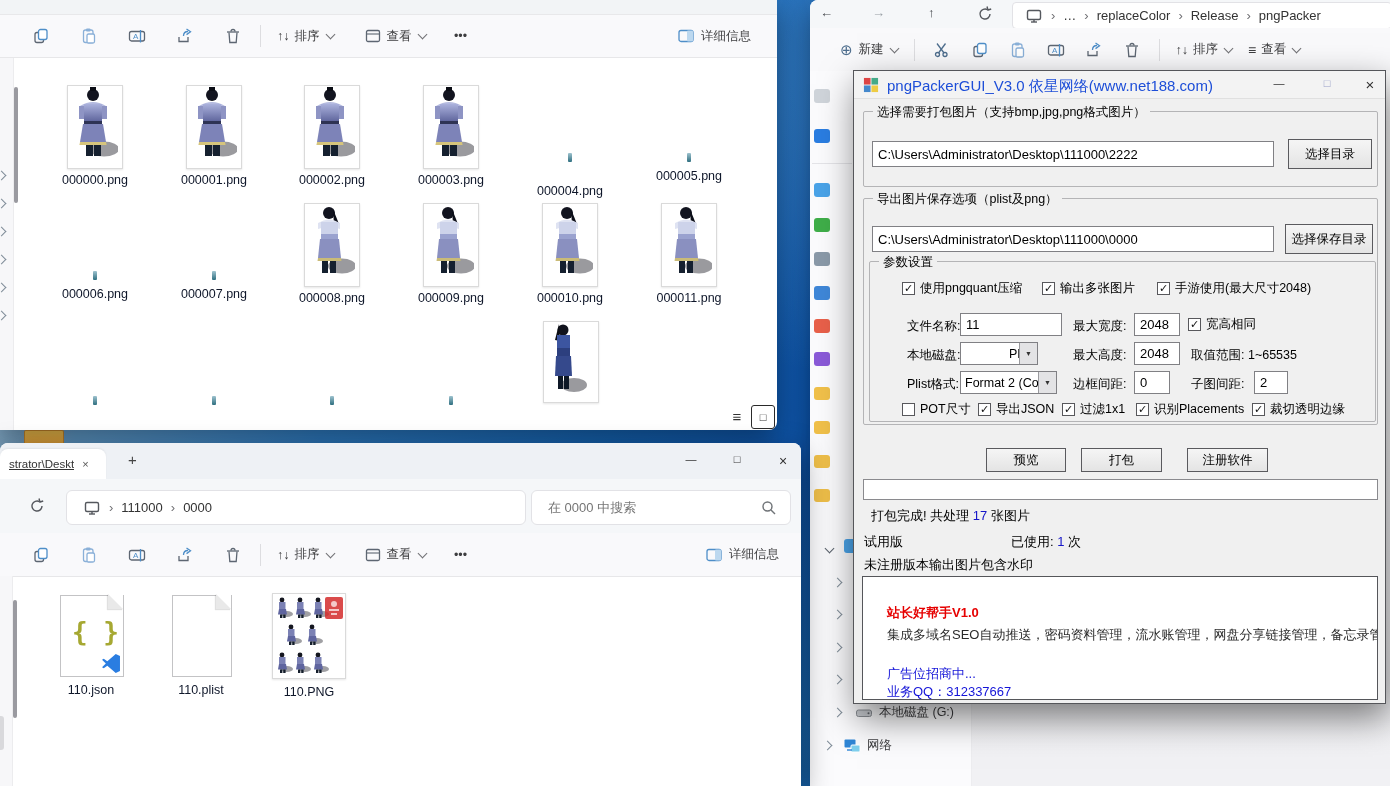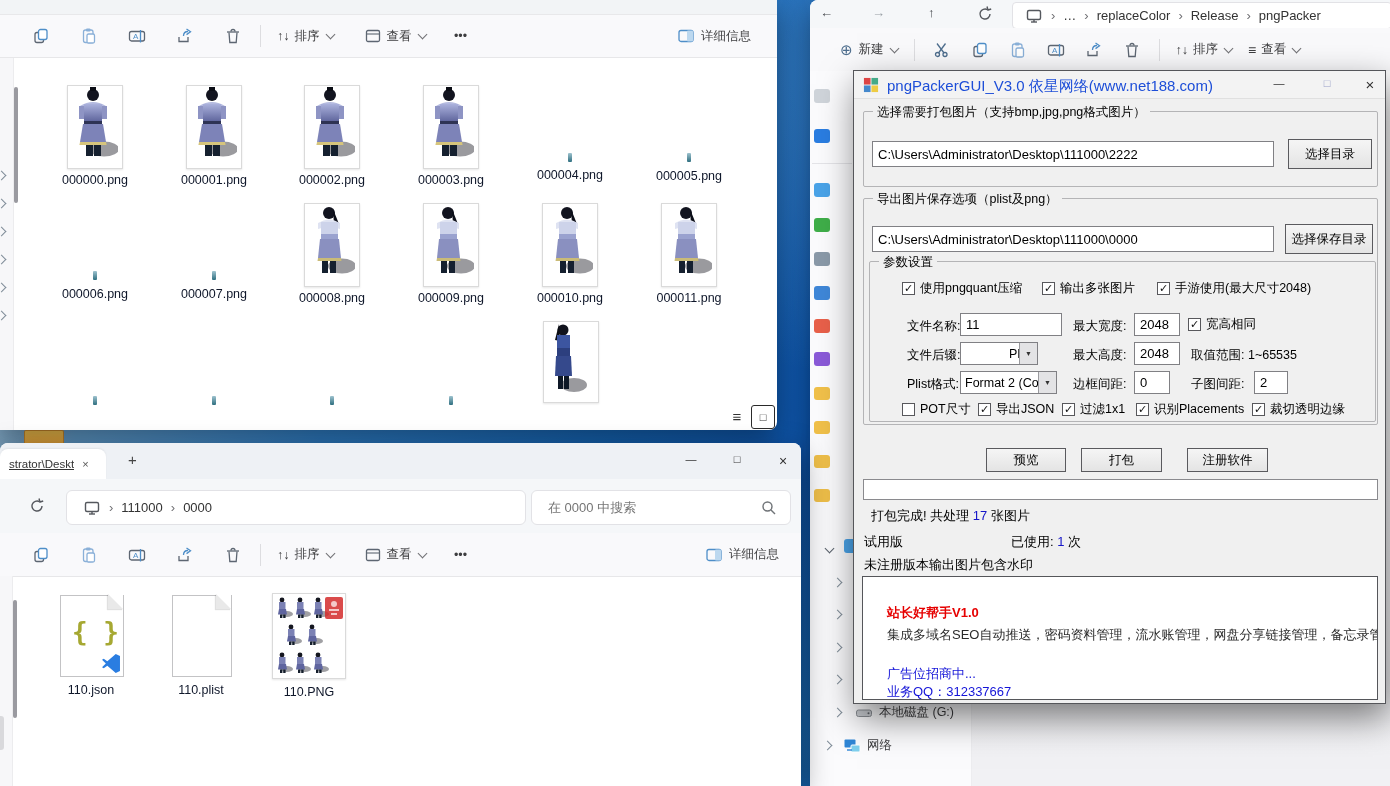--- a/index.html
+++ b/index.html
@@ -402,21 +402,21 @@
       <div class="fname" style="margin-top:4px;">000002.png</div>
     </div>
     <div class="abs fitem" style="left:392px;top:85px;width:118px;">
       <div class="thumbcard" style="width:54px;height:82px;margin:0 auto;"><svg width="46" height="74" viewBox="0 0 46 74">
             <use href="#spr-front"></use>
           </svg></div>
       <div class="fname" style="margin-top:4px;">000003.png</div>
     </div>
     <div class="abs fitem" style="left:511px;top:85px;width:118px;">
       <div class="dot" style="margin:68px auto 0;"></div>
-      <div class="fname" style="margin-top:6px;">000004.png</div>
+      <div class="fname" style="margin-top:22px;">000004.png</div>
     </div>
     <div class="abs fitem" style="left:630px;top:85px;width:118px;">
       <div class="dot" style="margin:68px auto 0;"></div>
       <div class="fname" style="margin-top:7px;">000005.png</div>
     </div>
 
     <div class="abs fitem" style="left:36px;top:203px;width:118px;">
       <div class="dot" style="margin:68px auto 0;"></div>
       <div class="fname" style="margin-top:7px;">000006.png</div>
     </div>
@@ -641,21 +641,21 @@
         </div>
       <span class="abs cblabel" style="left:198px;top:56px;">最大宽度:</span>
       <div class="abs w32input" style="left:264px;top:51px;width:46px;height:23px;">
           <span>2048</span>
         </div>
       <div class="abs cb" style="left:318px;top:54px;">
         <span class="cbbox">✓</span>
         <span class="cblabel">宽高相同</span>
       </div>
 
-      <span class="abs cblabel" style="left:32px;top:85px;">文件后辍:</span>
+      <span class="abs cblabel" style="left:32px;top:85px;">本地磁盘:</span>
       <div class="abs dd" style="left:90px;top:80px;width:78px;height:23px;padding-left:44px;">
         <span class="ddtext">PNG</span>
         <span class="ddbtn">▼</span>
       </div>
       <span class="abs cblabel" style="left:198px;top:85px;">最大高度:</span>
       <div class="abs w32input" style="left:264px;top:80px;width:46px;height:23px;">
           <span>2048</span>
         </div>
       <span class="abs cblabel" style="left:316px;top:85px;">取值范围: 1~65535</span>
 

